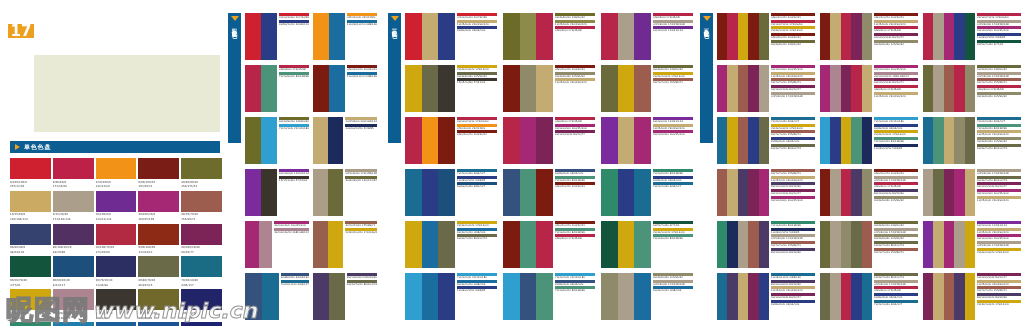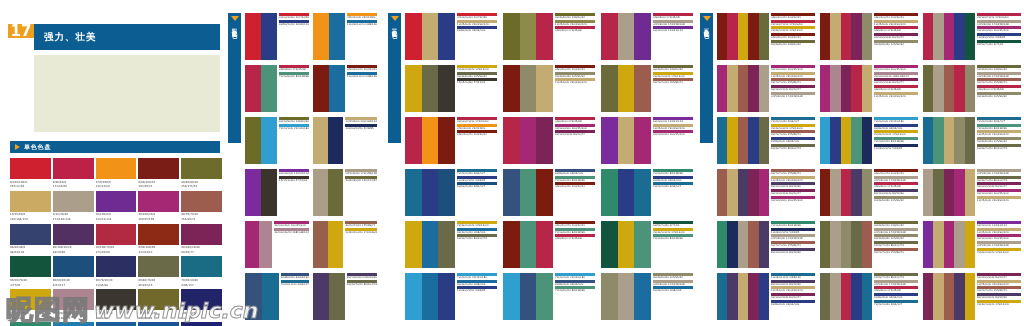--- a/index.html
+++ b/index.html
@@ -64,21 +64,20 @@
 </style>
 </head>
 <body>
 
 <div class="page">
 
   <div class="left-panel">
 
     <div class="title-row">
       <div class="num-badge">17</div>
-      <div class="title-bar">强力、壮美</div>
     </div>
 
     <div class="beige-area"></div>
 
     <div class="section-bar">
       <span class="tri"></span>
       <span class="lbl">单色色盘</span>
     </div>
 
     <div class="mono-grid" id="mono-grid">

